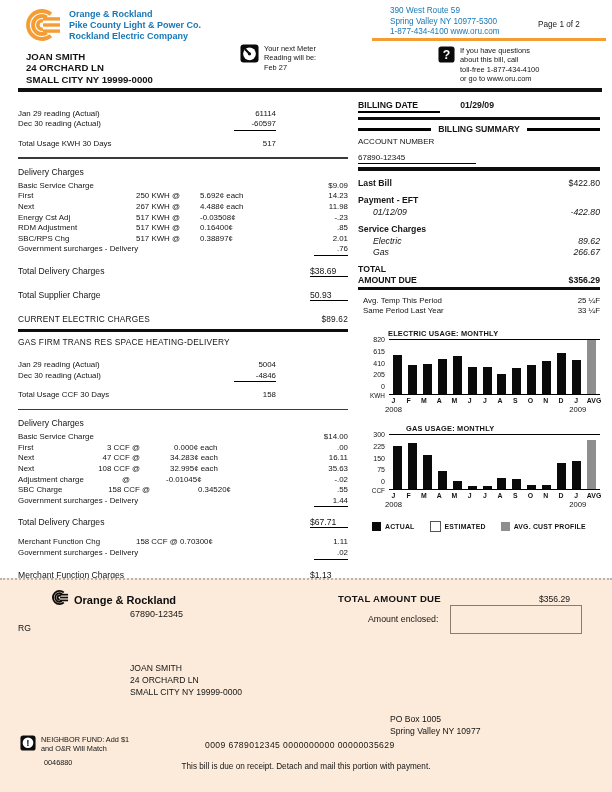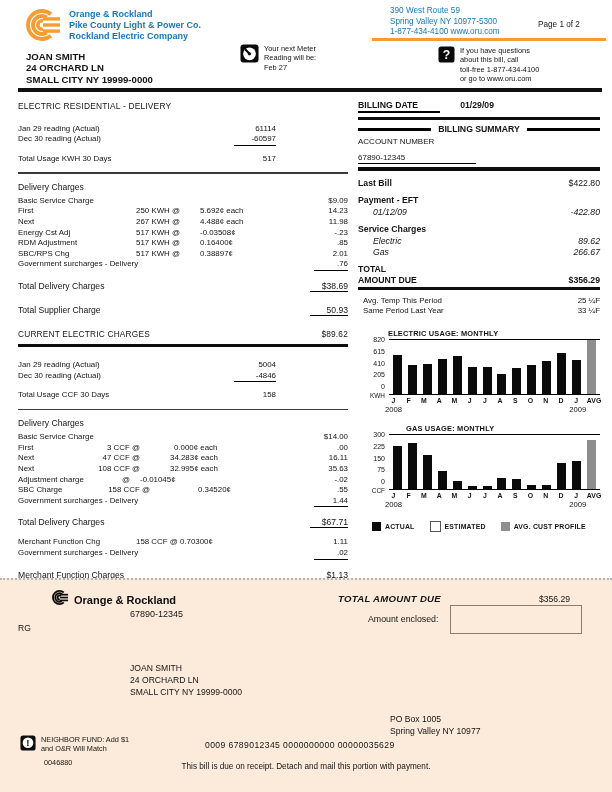--- a/index.html
+++ b/index.html
@@ -31,21 +31,21 @@
   .usage{margin-top:8px;}
   .u{border-bottom:1px solid #000;}
   .rule-thin{height:1.6px;background:#3a3a3a;margin:8px 0;}
   .sub-head{font-size:8.6px;margin:3px 0 4px 0;}
   .crow{display:flex;font-size:7.9px;line-height:1.34;}
   .crow .cl{flex:0 0 100px;}
   .crow .cq{flex:0 0 62px;text-align:right;}
   .crow .cr{padding-left:20px;}
   .crow .ca{margin-left:auto;text-align:right;min-width:34px;}
   .trow{display:flex;font-size:8.6px;margin-top:10px;align-items:baseline;}
-  .trow .ta{margin-left:auto;text-align:right;min-width:38px;}
+  .trow .ta{margin-left:auto;text-align:left;min-width:38px;}
   .cur{display:flex;font-size:8.3px;letter-spacing:.2px;margin-top:13px;padding-bottom:5px;align-items:baseline;}
   .cur .ta{margin-left:auto;}
   .rule-heavy{height:3.4px;background:#0d0d0d;}
 
   
   .bdate{display:flex;font-size:8.7px;font-weight:700;align-items:baseline;margin-top:4px;}
   .bdate .lbl{border-bottom:2px solid #000;padding-bottom:1px;padding-right:22px;}
   .bdate .val{margin-left:20px;}
   .bs-rule1{margin-top:4px;}
   .bs-head{display:flex;align-items:center;gap:7px;margin:4px 0 3px 0;font-size:8.7px;font-weight:700;}
@@ -82,21 +82,21 @@
   .lsq{width:9px;height:9px;display:inline-block;}
   .lsq.black{background:#0a0a0a;}
   .lsq.white{background:#fff;border:1px solid #555;}
   .lsq.gray{background:#8e8e8e;}
 
   
   .stub{left:0;top:578px;width:612px;height:214px;background:#FCEBDA;border-top:2px dotted #b5b5b5;box-sizing:border-box;}
   .stub .abs{position:absolute;}
   .stub-brand{left:52px;top:9px;display:flex;align-items:center;gap:5px;}
   .stub-brand-text{font-size:11px;font-weight:700;color:#0d0d0d;}
-  .stub-total-lbl{left:338px;top:13px;font-size:9.6px;font-weight:700;letter-spacing:.3px;font-style:italic;}
+  .stub-total-lbl{left:338px;top:13px;font-size:9.6px;font-weight:700;letter-spacing:.3px;}
   .stub-total-val{left:500px;top:14px;width:70px;text-align:right;font-size:8.6px;}
   .stub-acct{left:130px;top:29px;font-size:9px;}
   .stub-rg{left:18px;top:43px;font-size:8.6px;}
   .amt-lbl{left:368px;top:34px;font-size:8.8px;}
   .amt-box{left:450px;top:25px;width:130px;height:27px;border:1.2px solid #8d7c67;background:transparent;}
   .stub-name{left:130px;top:82px;font-size:8.6px;line-height:1.42;}
   .stub-po{left:390px;top:133px;font-size:8.6px;line-height:1.4;}
   .nfund{left:20px;top:155px;display:flex;gap:5px;font-size:7.3px;line-height:1.25;align-items:flex-start;}
   .formno{left:44px;top:178px;font-size:7.3px;}
   .scanline{left:205px;top:160px;font-size:8.6px;letter-spacing:.4px;}
@@ -171,21 +171,20 @@
       <div>about this bill, call</div>
       <div>toll-free 1-877-434-4100</div>
       <div>or go to www.oru.com</div>
     </div>
   </div>
 
   <div class="abs top-rule"></div>
 
   <div class="abs col-left">
 
-    <div class="sec-title">ELECTRIC RESIDENTIAL - DELIVERY</div>
 
     <div class="readings">
       <div class="rrow">
         <span class="rlabel">Jan 29 reading (Actual)</span>
         <span class="rval">61114</span>
       </div>
       <div class="rrow">
         <span class="rlabel">Dec 30 reading (Actual)</span>
         <span class="rval u">-60597</span>
       </div>
@@ -249,20 +248,21 @@
     <div class="trow" style="margin-top:13px">
       <span>Total Supplier Charge</span>
       <span class="ta u">50.93</span>
     </div>
     <div class="cur">
       <span>CURRENT ELECTRIC CHARGES</span>
       <span class="ta">$89.62</span>
     </div>
     <div class="rule-heavy"></div>
 
+    <div class="sec-title">GAS FIRM TRANS RES SPACE HEATING-DELIVERY</div>
 
     <div class="readings">
       <div class="rrow">
         <span class="rlabel">Jan 29 reading (Actual)</span>
         <span class="rval">5004</span>
       </div>
       <div class="rrow">
         <span class="rlabel">Dec 30 reading (Actual)</span>
         <span class="rval u">-4846</span>
       </div>
@@ -297,21 +297,21 @@
       </div>
       <div class="crow">
         <span class="cl" style="flex:0 0 60px">Next</span>
         <span class="cq">108 CCF @</span>
         <span class="cr" style="padding-left:30px">32.995¢ each</span>
         <span class="ca">35.63</span>
       </div>
       <div class="crow">
         <span class="cl">Adjustment charge</span>
         <span class="cq" style="flex:0 0 12px">@</span>
-        <span class="cr" style="padding-left:10px">-0.01045¢</span>
+        <span class="cr" style="padding-left:36px">-0.01045¢</span>
         <span class="ca">-.02</span>
       </div>
       <div class="crow">
         <span class="cl" style="flex:0 0 70px">SBC Charge</span>
         <span class="cq">158 CCF @</span>
         <span class="cr" style="padding-left:48px">0.34520¢</span>
         <span class="ca">.55</span>
       </div>
       <div class="crow">
         <span class="cl" style="flex:0 0 160px">Government surcharges - Delivery</span>

